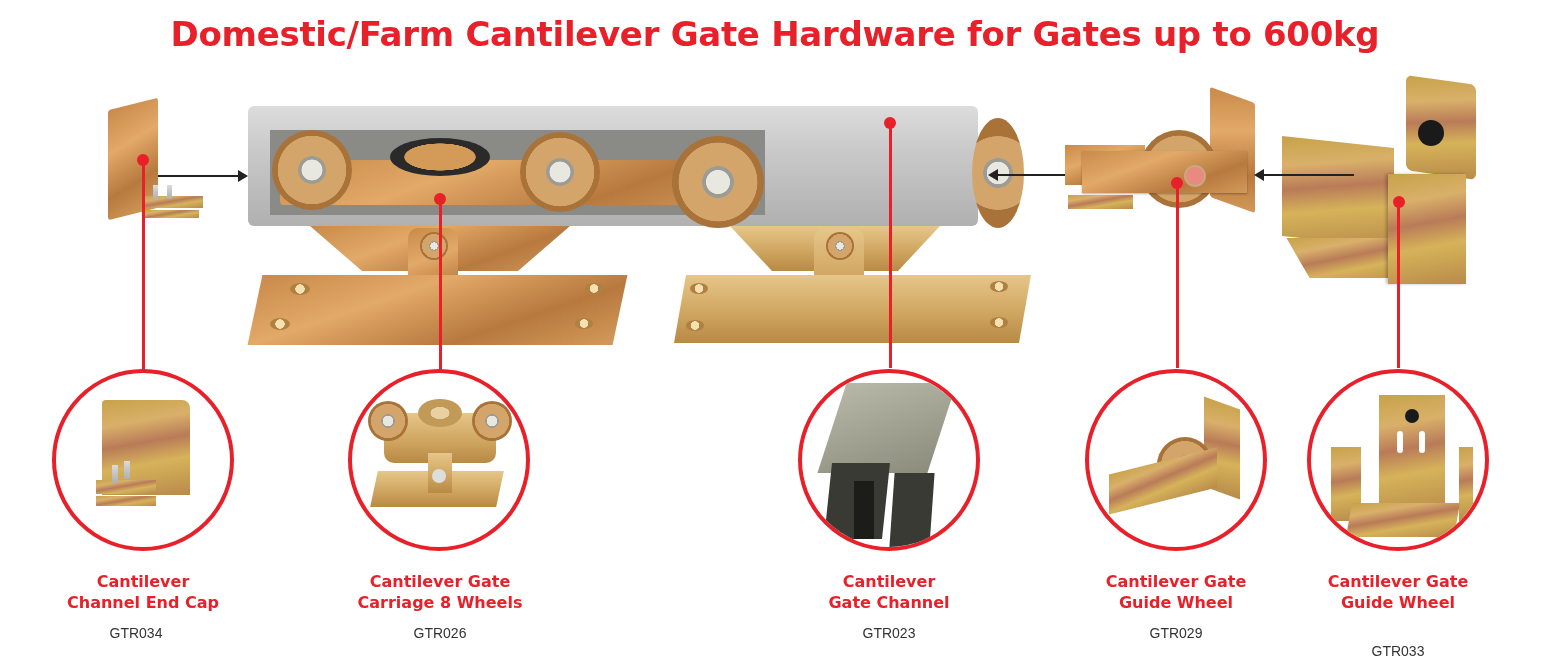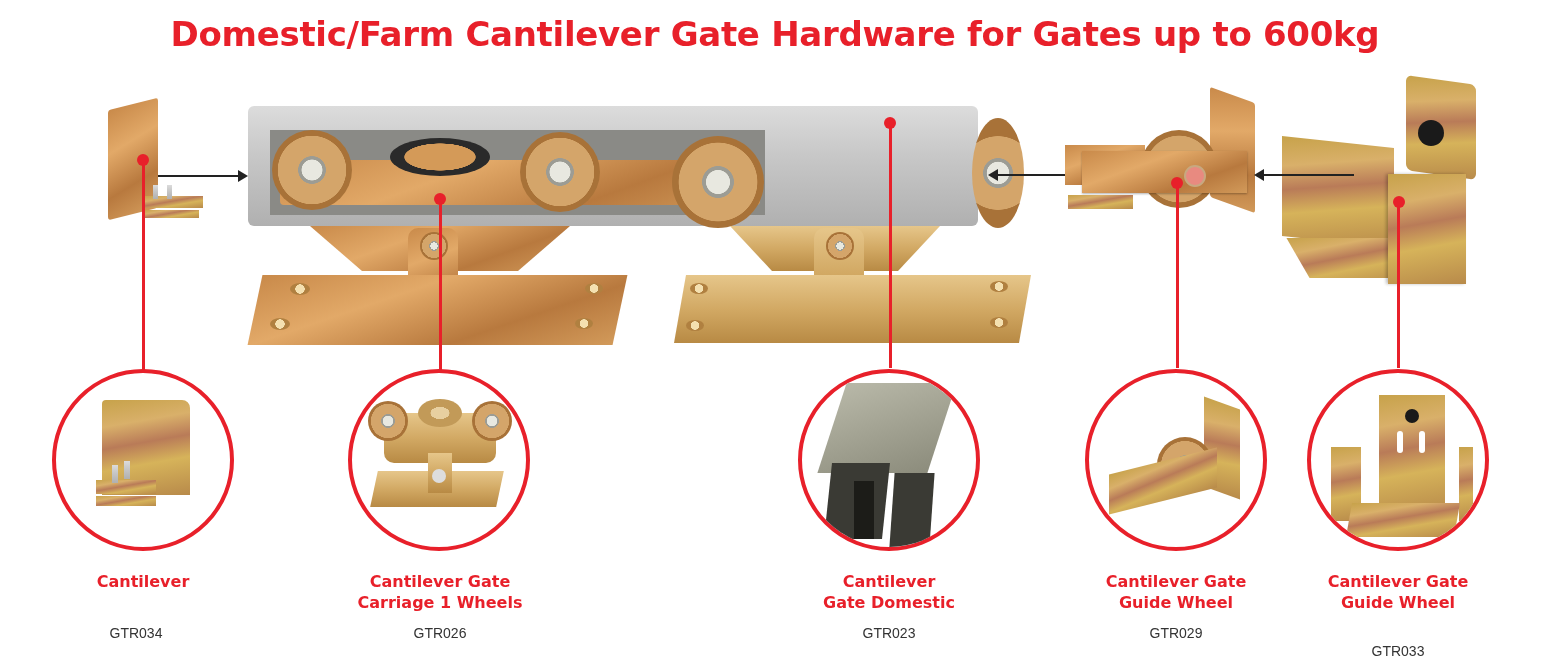--- a/index.html
+++ b/index.html
@@ -145,32 +145,33 @@
     <div class="abs" style="left:86px;top:58px;width:6px;height:22px;border-radius:3px;background:#fff;"></div>
     <div class="abs" style="left:108px;top:58px;width:6px;height:22px;border-radius:3px;background:#fff;"></div>
     <div class="abs zinc" style="left:20px;top:74px;width:30px;height:74px;"></div>
     <div class="abs zinc" style="left:148px;top:74px;width:14px;height:74px;"></div>
     <div class="abs zinc" style="left:38px;top:130px;width:108px;height:34px;transform:skewX(-10deg);"></div>
   </div>
 </div>
 
 <div class="label" style="left:23px;top:571px;">
   <div>Cantilever</div>
+  <div>Channel End Cap</div>
 </div>
 <div class="code" style="left:16px;top:625px;">GTR034</div>
 
 <div class="label" style="left:320px;top:571px;">
   <div>Cantilever Gate</div>
-  <div>Carriage 1 Wheels</div>
+  <div>Carriage 8 Wheels</div>
 </div>
 <div class="code" style="left:320px;top:625px;">GTR026</div>
 
 <div class="label" style="left:769px;top:571px;">
   <div>Cantilever</div>
-  <div>Gate Domestic</div>
+  <div>Gate Channel</div>
 </div>
 <div class="code" style="left:769px;top:625px;">GTR023</div>
 
 <div class="label" style="left:1056px;top:571px;">
   <div>Cantilever Gate</div>
   <div>Guide Wheel</div>
 </div>
 <div class="code" style="left:1056px;top:625px;">GTR029</div>
 
 <div class="label" style="left:1278px;top:571px;">

